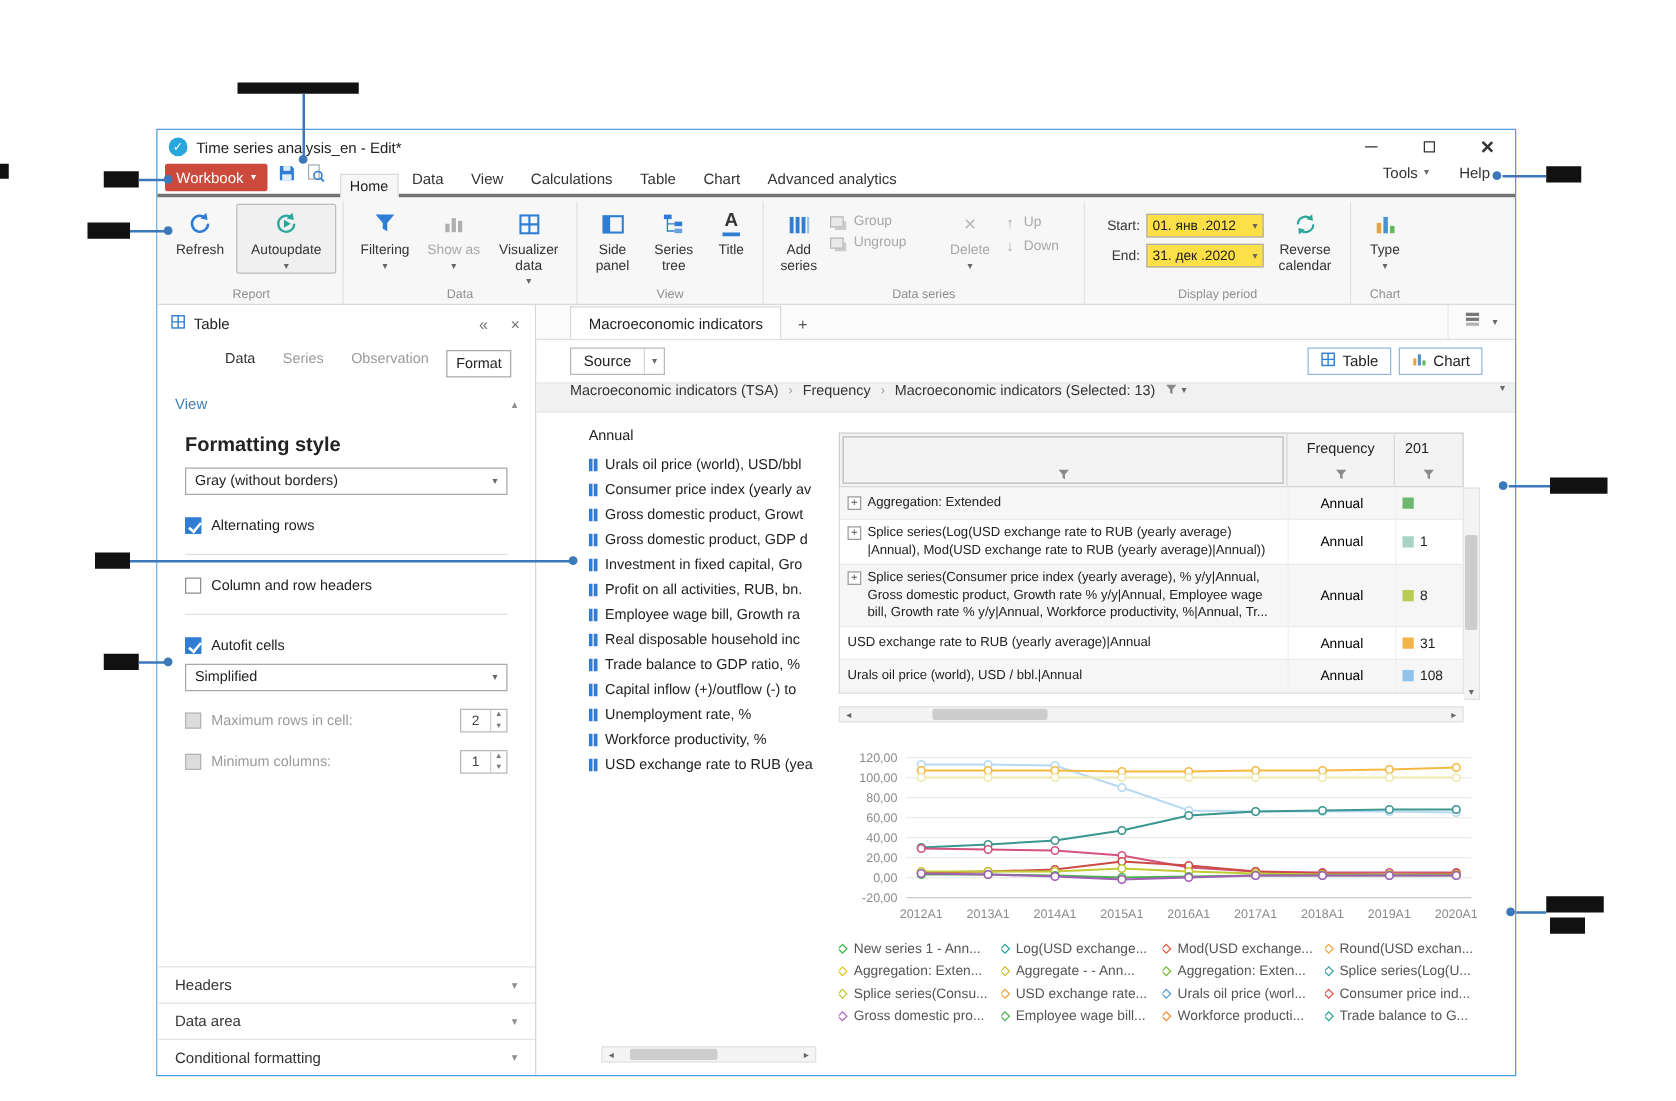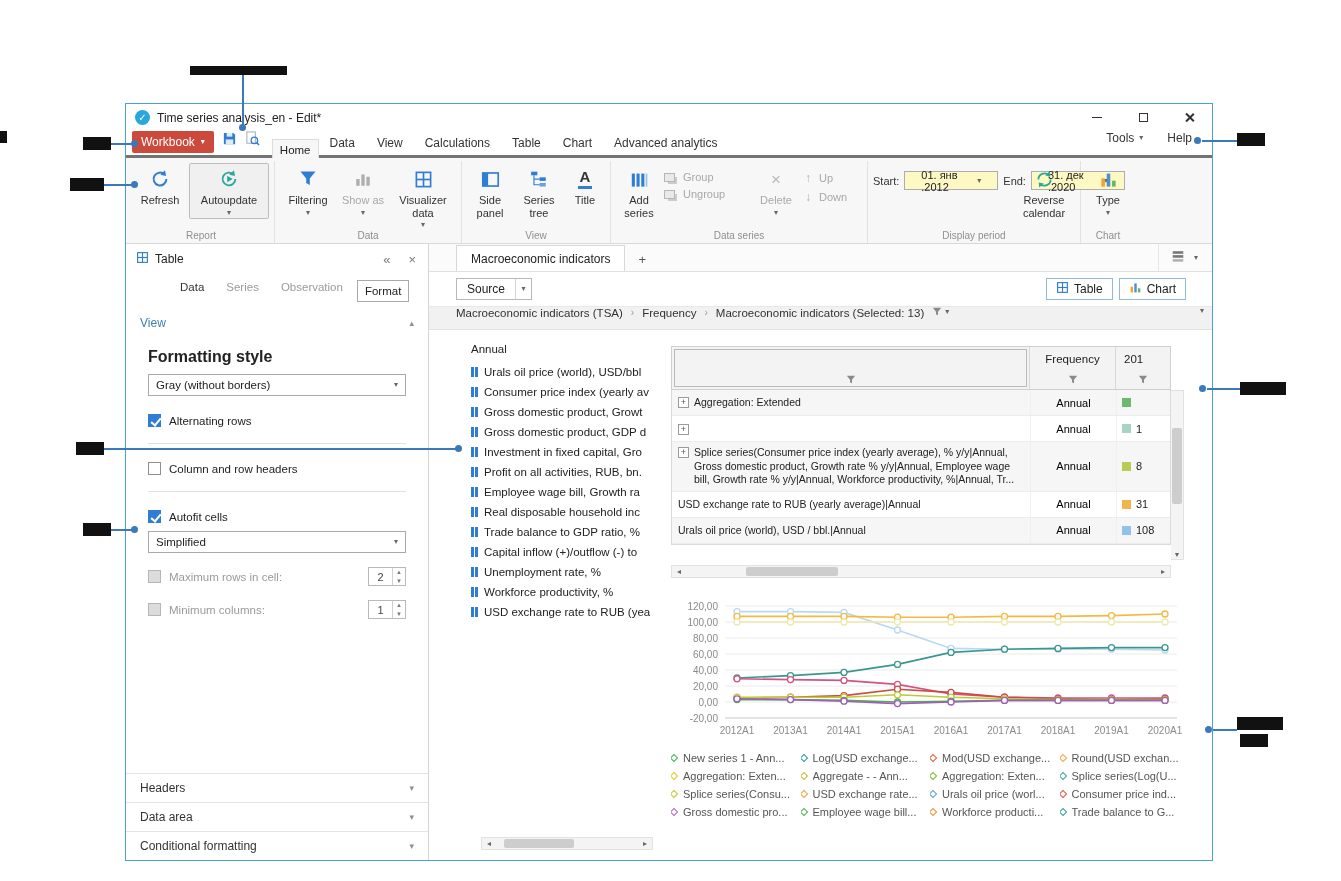--- a/index.html
+++ b/index.html
@@ -43,23 +43,23 @@
   
   .ribbon { height:86px; background:#f7f7f7; border-bottom:1px solid #d9d9d9; display:flex; padding:3px 0 0 2px; flex:0 0 auto; }
   .rb-group { position:relative; display:flex; align-items:flex-start; gap:2px; padding:2px 5px 16px; border-right:1px solid #e2e2e2; }
   .rb-label { position:absolute; bottom:2px; left:0; right:0; text-align:center; font-size:10px; color:#8f8f8f; }
   .rb-big { display:flex; flex-direction:column; align-items:center; gap:2px; padding-top:3px; font-size:11px; color:#333; text-align:center; line-height:1.15; }
   .rb-big .icbox { height:26px; display:flex; align-items:center; }
   .rb-big.disabled { color:#a8a8a8; }
   .rb-big.hl { border:1px solid #bdbdbd; background:#f0f0f0; border-radius:2px; padding:2px 3px 1px; }
   .rb-stack { display:flex; flex-direction:column; gap:5px; padding-top:8px; }
   .rb-small { display:flex; align-items:center; gap:5px; font-size:11px; color:#a8a8a8; }
-  .dp-rows { display:flex; flex-direction:row; gap:5px; padding-top:8px; font-size:11px; color:#333; }
+  .dp-rows { display:flex; flex-direction:column; gap:5px; padding-top:8px; font-size:11px; color:#333; }
   .dp-row { display:flex; align-items:center; gap:5px; justify-content:flex-end; }
-  .dp-combo { width:94px; height:19px; border:1px solid #abadb3; background:#fef9c3; display:flex; align-items:center; padding:0 16px; font-size:11px; justify-content:space-between; color:#222; }
+  .dp-combo { width:94px; height:19px; border:1px solid #abadb3; background:#fde047; display:flex; align-items:center; padding:0 4px; font-size:11px; justify-content:space-between; color:#222; }
   .ic-blue { color:#2f7ed3; } .ic-teal { color:#2aa79b; } .ic-gray { color:#aeaeae; }
   .ud-ar { font-size:12px; color:#aeaeae; width:12px; text-align:center; }
   .x-ic { font-size:17px; color:#b9b9b9; line-height:1; }
   .a-underline { font-weight:bold; font-size:15px; color:#333; border-bottom:3px solid #2f7ed3; line-height:1.1; padding:0 2px; }
   .sq-ic { width:11px; height:9px; border:1px solid #b6b6b6; background:#e9e9e9; box-shadow:3px 3px 0 -1px #cccccc; margin-right:3px; }
 
   
   .content { flex:1; display:flex; min-height:0; }
 
   .sidepanel { width:303px; border-right:1px solid #d5d5d5; display:flex; flex-direction:column; background:#fff; }
@@ -718,20 +718,21 @@
                     </div>
                     <div class="t-freq">Annual</div>
                     <div class="t-val">
                       <span class="swatch" style="background:#6cb96f"></span>
                       <span class="t-num"></span>
                     </div>
                   </div>
                   <div class="t-row even">
                     <div class="t-name">
                       <span class="expbox">+</span>
+                      <span>Splice series(Log(USD exchange rate to RUB (yearly average) |Annual), Mod(USD exchange rate to RUB (yearly average)|Annual))</span>
                     </div>
                     <div class="t-freq">Annual</div>
                     <div class="t-val">
                       <span class="swatch" style="background:#a9d4c5"></span>
                       <span class="t-num">1</span>
                     </div>
                   </div>
                   <div class="t-row odd">
                     <div class="t-name">
                       <span class="expbox">+</span>

